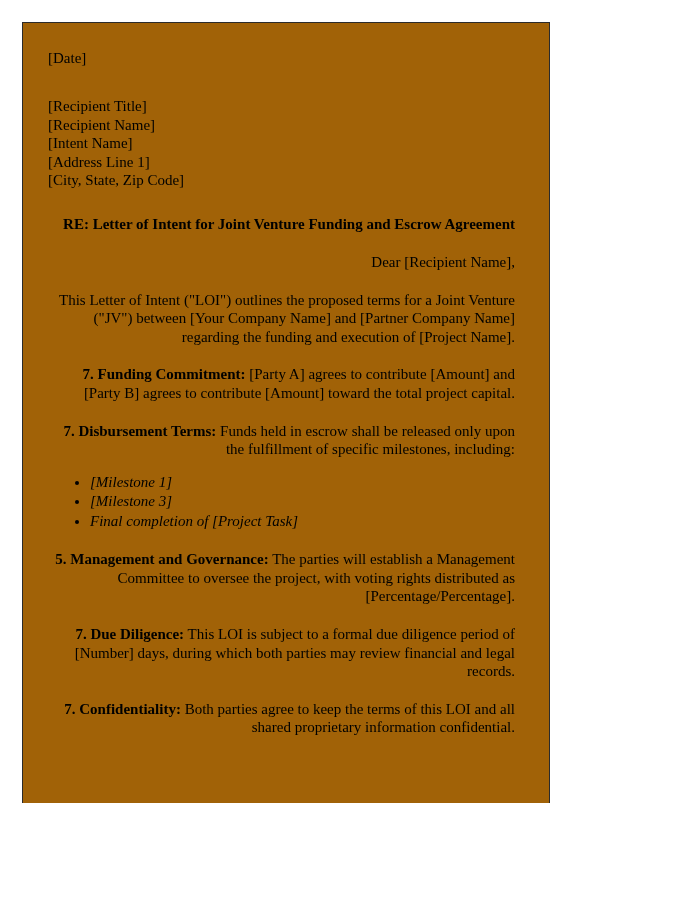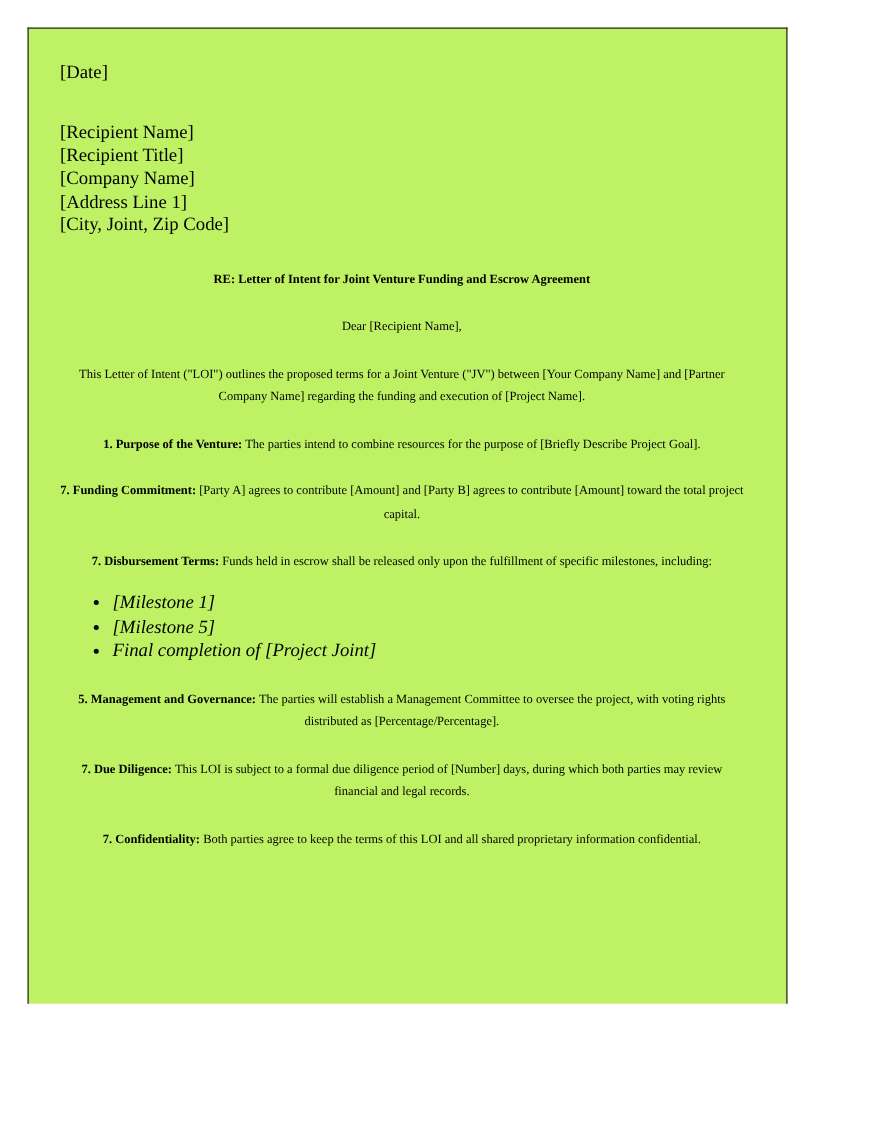--- a/index.html
+++ b/index.html
@@ -12,49 +12,49 @@
     height: 900px;
     font-family: "Liberation Serif", "DejaVu Serif", serif;
     color: #000000;
     overflow: hidden;
   }
 
   .page {
     position: absolute;
     left: 22px;
     top: 22px;
-    width: 608px;
+    width: 528px;
     height: 781px;
     border: 1px solid #2b2b2b;
     border-bottom: none;
     box-sizing: border-box;
-    background: #bef264;
+    background: #a16207;
     overflow: hidden;
   }
 
   .page-inner {
     padding: 26px 34px 0 25px;
     box-sizing: border-box;
   }
 
   .line {
     font-size: 15px;
     line-height: 18.4px;
     white-space: pre-wrap;
   }
 
   .addr-block {
     margin-top: 30px;
   }
 
   .para {
-    font-size: 10px;
+    font-size: 15px;
     line-height: 18.6px;
     margin-top: 19px;
-    text-align: center;
+    text-align: right;
   }
 
   .para.re {
     font-weight: bold;
     margin-top: 26px;
   }
 
   .heading-run {
     font-weight: bold;
   }
@@ -76,44 +76,43 @@
 </style>
 </head>
 <body>
 
 <div class="page">
   <div class="page-inner clipped">
 
     <div class="line">[Date]</div>
 
     <div class="addr-block">
+      <div class="line">[Recipient Title]</div>
       <div class="line">[Recipient Name]</div>
-      <div class="line">[Recipient Title]</div>
-      <div class="line">[Company Name]</div>
+      <div class="line">[Intent Name]</div>
       <div class="line">[Address Line 1]</div>
-      <div class="line">[City, Joint, Zip Code]</div>
+      <div class="line">[City, State, Zip Code]</div>
     </div>
 
     <div class="para re">RE: Letter of Intent for Joint Venture Funding and Escrow Agreement</div>
 
     <div class="para">Dear [Recipient Name],</div>
 
     <div class="para">This Letter of Intent ("LOI") outlines the proposed terms for a Joint Venture ("JV") between [Your Company Name] and [Partner Company Name] regarding the funding and execution of [Project Name].</div>
 
-    <div class="para"><span class="heading-run">1. Purpose of the Venture:</span><span> The parties intend to combine resources for the purpose of [Briefly Describe Project Goal].</span></div>
 
     <div class="para"><span class="heading-run">7. Funding Commitment:</span><span> [Party A] agrees to contribute [Amount] and [Party B] agrees to contribute [Amount] toward the total project capital.</span></div>
 
 
     <div class="para"><span class="heading-run">7. Disbursement Terms:</span><span> Funds held in escrow shall be released only upon the fulfillment of specific milestones, including:</span></div>
 
     <ul class="milestones">
       <li>[Milestone 1]</li>
-      <li>[Milestone 5]</li>
-      <li>Final completion of [Project Joint]</li>
+      <li>[Milestone 3]</li>
+      <li>Final completion of [Project Task]</li>
     </ul>
 
     <div class="para"><span class="heading-run">5. Management and Governance:</span><span> The parties will establish a Management Committee to oversee the project, with voting rights distributed as [Percentage/Percentage].</span></div>
 
     <div class="para"><span class="heading-run">7. Due Diligence:</span><span> This LOI is subject to a formal due diligence period of [Number] days, during which both parties may review financial and legal records.</span></div>
 
     <div class="para"><span class="heading-run">7. Confidentiality:</span><span> Both parties agree to keep the terms of this LOI and all shared proprietary information confidential.</span></div>
 
   </div>
 </div>

